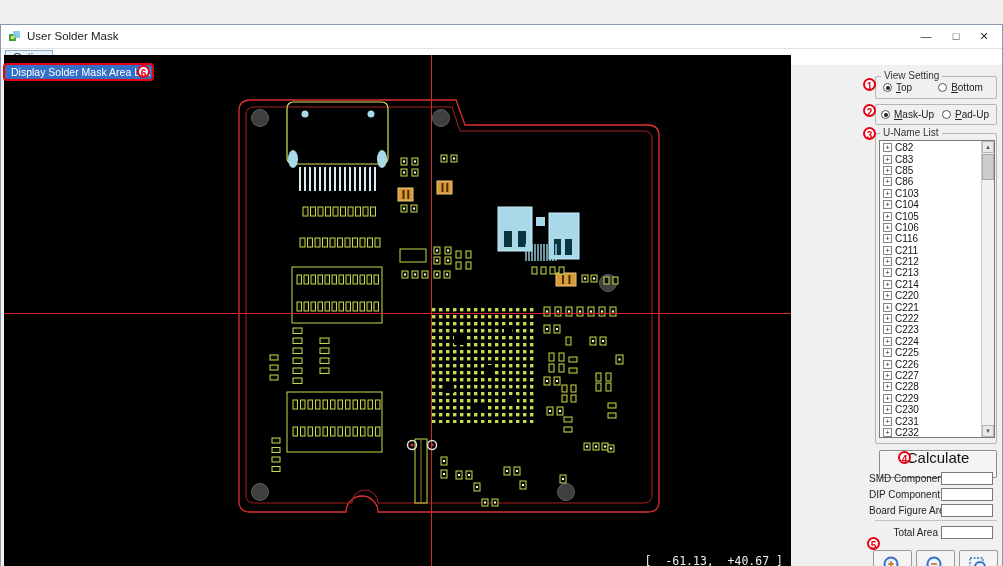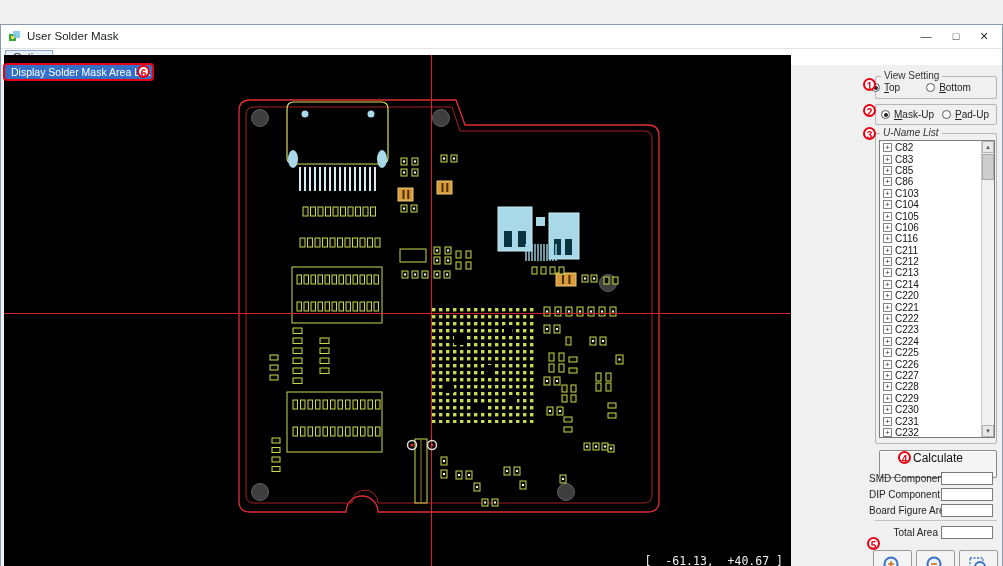--- a/index.html
+++ b/index.html
@@ -35,42 +35,42 @@
   .canvas svg { position:absolute; left:0; top:0; }
   .coords { position:absolute; right:8px; bottom:10px; color:#eeeeee; font-family:"DejaVu Sans Mono", monospace; font-size:11.5px; white-space:pre; }
   
   .panel { position:absolute; left:868px; top:40px; width:133px; height:523px; background:#f0f0f0; font-size:10px; color:#222;padding-left:8px; }
   .groupbox { position:absolute; border:1px solid #b5b5b5; border-radius:2px; background:#f0f0f0; }
   .grouplabel { position:absolute; background:#f0f0f0; padding:0 3px; font-size:10px; color:#333; z-index:2; }
   .gb-view { left:6px; top:11px; width:122px; height:23px; }
   .lbl-view { left:12px; top:5px; }
   .gb-mask { left:6px; top:39px; width:122px; height:21px; }
   .gb-uname { left:6px; top:68px; width:122px; height:311px; }
-  .lbl-uname { left:11px; top:62px;font-style:italic; }
+  .lbl-uname { left:11px; top:62px; }
   .radio-row { position:absolute; display:flex; align-items:center; }
   .radio-item { display:flex; align-items:center; gap:4px; }
   .radio { position:relative; width:9px; height:9px; border:1px solid #555; border-radius:50%; background:#fff; display:inline-block; flex:0 0 auto; }
   .radio.checked::after { content:''; position:absolute; left:1.5px; top:1.5px; width:4px; height:4px; border-radius:50%; background:#222; }
   .rlabel { display:inline-block; font-size:10px; color:#222; }
   .rlabel::first-letter { text-decoration:underline; }
-  .row-view { left:2px; top:17px; gap:26px; }
+  .row-view { left:14px; top:17px; gap:26px; }
   .row-mask { left:12px; top:44px; gap:8px; }
   
   .listbox { position:absolute; left:10px; top:75px; width:116px; height:298px; background:#fff; border:1px solid #7a7a7a; overflow:hidden; }
   .list-rows { position:absolute; left:0; top:1px; width:102px; height:296px; overflow:hidden; }
   .trow { display:flex; align-items:center; gap:3px; height:11.4px; padding-left:3px; white-space:nowrap; }
   .texp { width:9px; height:9px; flex:0 0 auto; border:1px solid #848484; background:#fff; font-size:8px; line-height:7px; text-align:center; color:#333; }
   .tlab { font-size:10px; color:#111; }
   .vscroll { position:absolute; right:0; top:0; width:13px; height:100%; background:#f0f0f0; border-left:1px solid #c9c9c9; }
   .sarrow { position:absolute; left:0; width:12px; height:12px; background:#e8e8e8; border:1px solid #b5b5b5; font-size:6px; color:#555; text-align:center; line-height:10px; }
   .sarrow.up { top:0; }
   .sarrow.down { bottom:0; }
   .sthumb { position:absolute; left:0; top:13px; width:12px; height:26px; background:#cdcdcd; border:1px solid #a8a8a8; }
   
-  .calc-btn { position:absolute; left:10px; top:385px; width:118px; height:28px; background:#f4f4f4; border:1px solid #8a8a8a; border-radius:2px; font-size:12px; color:#111; text-align:center; line-height:14px; box-shadow:inset 0 1px 0 #fff; }
+  .calc-btn { position:absolute; left:10px; top:385px; width:118px; height:28px; background:#f4f4f4; border:1px solid #8a8a8a; border-radius:2px; font-size:15px; color:#111; text-align:center; line-height:14px; box-shadow:inset 0 1px 0 #fff; }
   .area-fields { position:absolute; left:0; top:407px; width:133px; }
   .frow { display:flex; align-items:center; height:13px; margin-bottom:3px; }
   .flab { width:72px; text-align:right; padding-right:3px; font-size:10px; color:#222; white-space:nowrap; }
   .fin { width:52px; height:13px; border:1px solid #7a7a7a; background:#fff; font-size:10px; padding:0 2px; font-family:"Liberation Sans",sans-serif; }
   .separator { position:absolute; left:6px; top:455px; width:122px; border-top:1px solid #c2c2c2; }
   .total-row { position:absolute; left:0; top:461px; width:133px; display:flex; align-items:center; }
   
   .zoomrow { position:absolute; left:0; top:485px; width:133px; height:31px; }
   .zbtn { position:absolute; top:0; width:39px; height:31px; background:#f4f4f4; border:1px solid #9a9a9a; border-radius:2px; display:flex; align-items:center; justify-content:center; }
   .zb1 { left:4px; } .zb2 { left:47px; } .zb3 { left:90px; }

